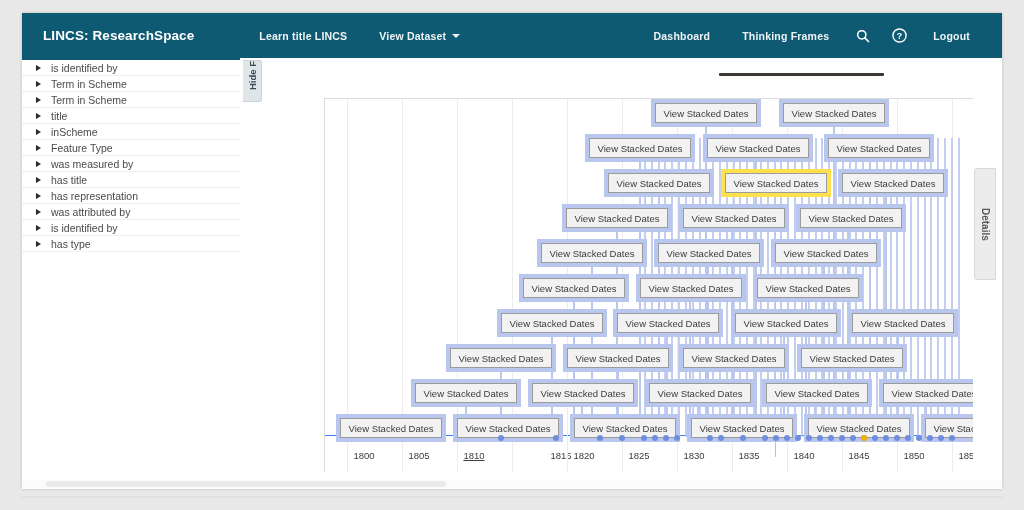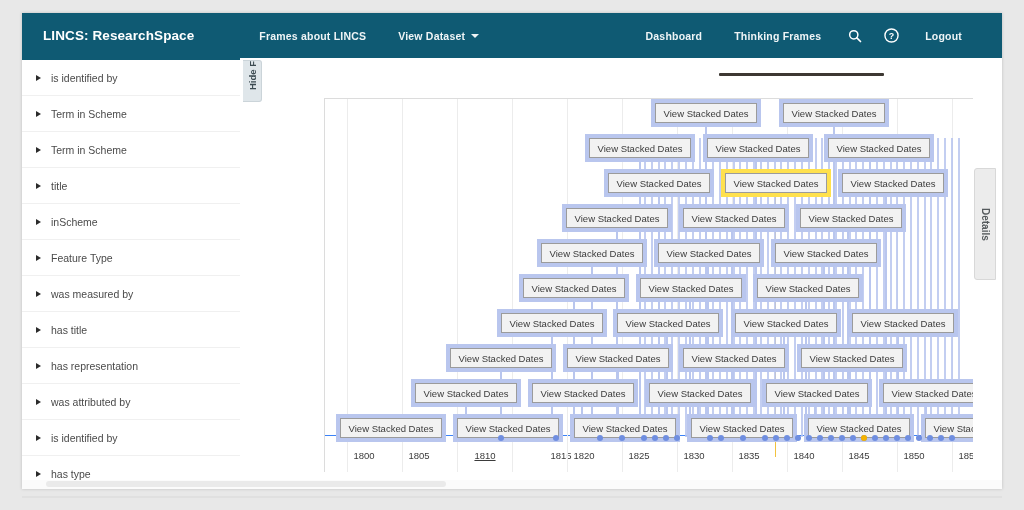--- a/index.html
+++ b/index.html
@@ -32,21 +32,21 @@
   }
   .brand {
     color: #ffffff;
     font-size: 13.5px;
     font-weight: bold;
     letter-spacing: .1px;
     margin-left: 21px;
     white-space: nowrap;
   }
   .nav-left { display: flex; align-items: center; margin-left: 49px; gap: 0; }
-  .nav-right { position: absolute; right: 24px; display: flex; align-items: center; text-align: right; }
+  .nav-right { position: absolute; right: 16px; display: flex; align-items: center; text-align: right; }
   .nav-link {
     color: #eef4f6;
     font-size: 10.5px;
     font-weight: bold;
     white-space: nowrap;
     padding: 0 16px;
     cursor: pointer;
     letter-spacing: .2px;
   }
   .nav-link.dd::after {
@@ -75,21 +75,21 @@
   
   .facets {
     position: absolute; left: 0; top: 0;
     width: 218px; height: 431px;
     background: #ffffff;
     border-top: 2px solid #0f5a73;
     box-sizing: border-box;
     overflow: hidden;
   }
   .facet {
-    height: 36px;
+    height: 16px;
     display: flex; align-items: center;
     border-bottom: 1px solid #f0f0f0;
     padding-left: 14px;
     cursor: pointer;
     box-sizing: border-box;
   }
   .facet .arrow {
     width: 0; height: 0;
     border-top: 3.5px solid transparent;
     border-bottom: 3.5px solid transparent;
@@ -262,21 +262,21 @@
 </head>
 <body>
 
 <div id="app">
   <div class="card">
 
     <div class="navbar">
       <div class="brand">LINCS: ResearchSpace</div>
 
       <div class="nav-left">
-        <div class="nav-link">Frames about LINCS</div>
+        <div class="nav-link">Learn title LINCS</div>
         <div class="nav-link dd">View Dataset</div>
       </div>
 
       <div class="nav-right">
         <div class="nav-link">Dashboard</div>
         <div class="nav-link">Thinking Frames</div>
         <div class="nav-icon">
           <svg width="14" height="14" viewBox="0 0 16 16">
             <circle cx="6.6" cy="6.6" r="4.7" fill="none" stroke="#ffffff" stroke-width="1.7"></circle>
             <line x1="10.1" y1="10.1" x2="14.3" y2="14.3" stroke="#ffffff" stroke-width="1.9" stroke-linecap="round"></line>
@@ -353,21 +353,21 @@
         <div class="stage-topline"></div>
 
         <div class="timeline-frame" id="timeline-frame">
 
           <div class="axis" id="axis">
               <div class="axis-minor" style="left: 22px;"></div>
               <div class="axis-tick-label" style="left: 39px;">1800</div>
               <div class="axis-minor" style="left: 77px;"></div>
               <div class="axis-tick-label" style="left: 94px;">1805</div>
               <div class="axis-minor" style="left: 132px;"></div>
-              <div class="axis-tick-label" style="left: 160px; text-decoration: underline;">1810</div>
+              <div class="axis-tick-label" style="left: 149px; text-decoration: underline;">1810</div>
               <div class="axis-minor" style="left: 187px;"></div>
               <div class="axis-tick-label" style="left: 204px; margin-left: 32px;">1815</div>
               <div class="axis-minor" style="left: 242px;"></div>
               <div class="axis-tick-label" style="left: 259px;">1820</div>
               <div class="axis-minor" style="left: 297px;"></div>
               <div class="axis-tick-label" style="left: 314px;">1825</div>
               <div class="axis-minor" style="left: 352px;"></div>
               <div class="axis-tick-label" style="left: 369px;">1830</div>
               <div class="axis-minor" style="left: 407px;"></div>
               <div class="axis-tick-label" style="left: 424px;">1835</div>

